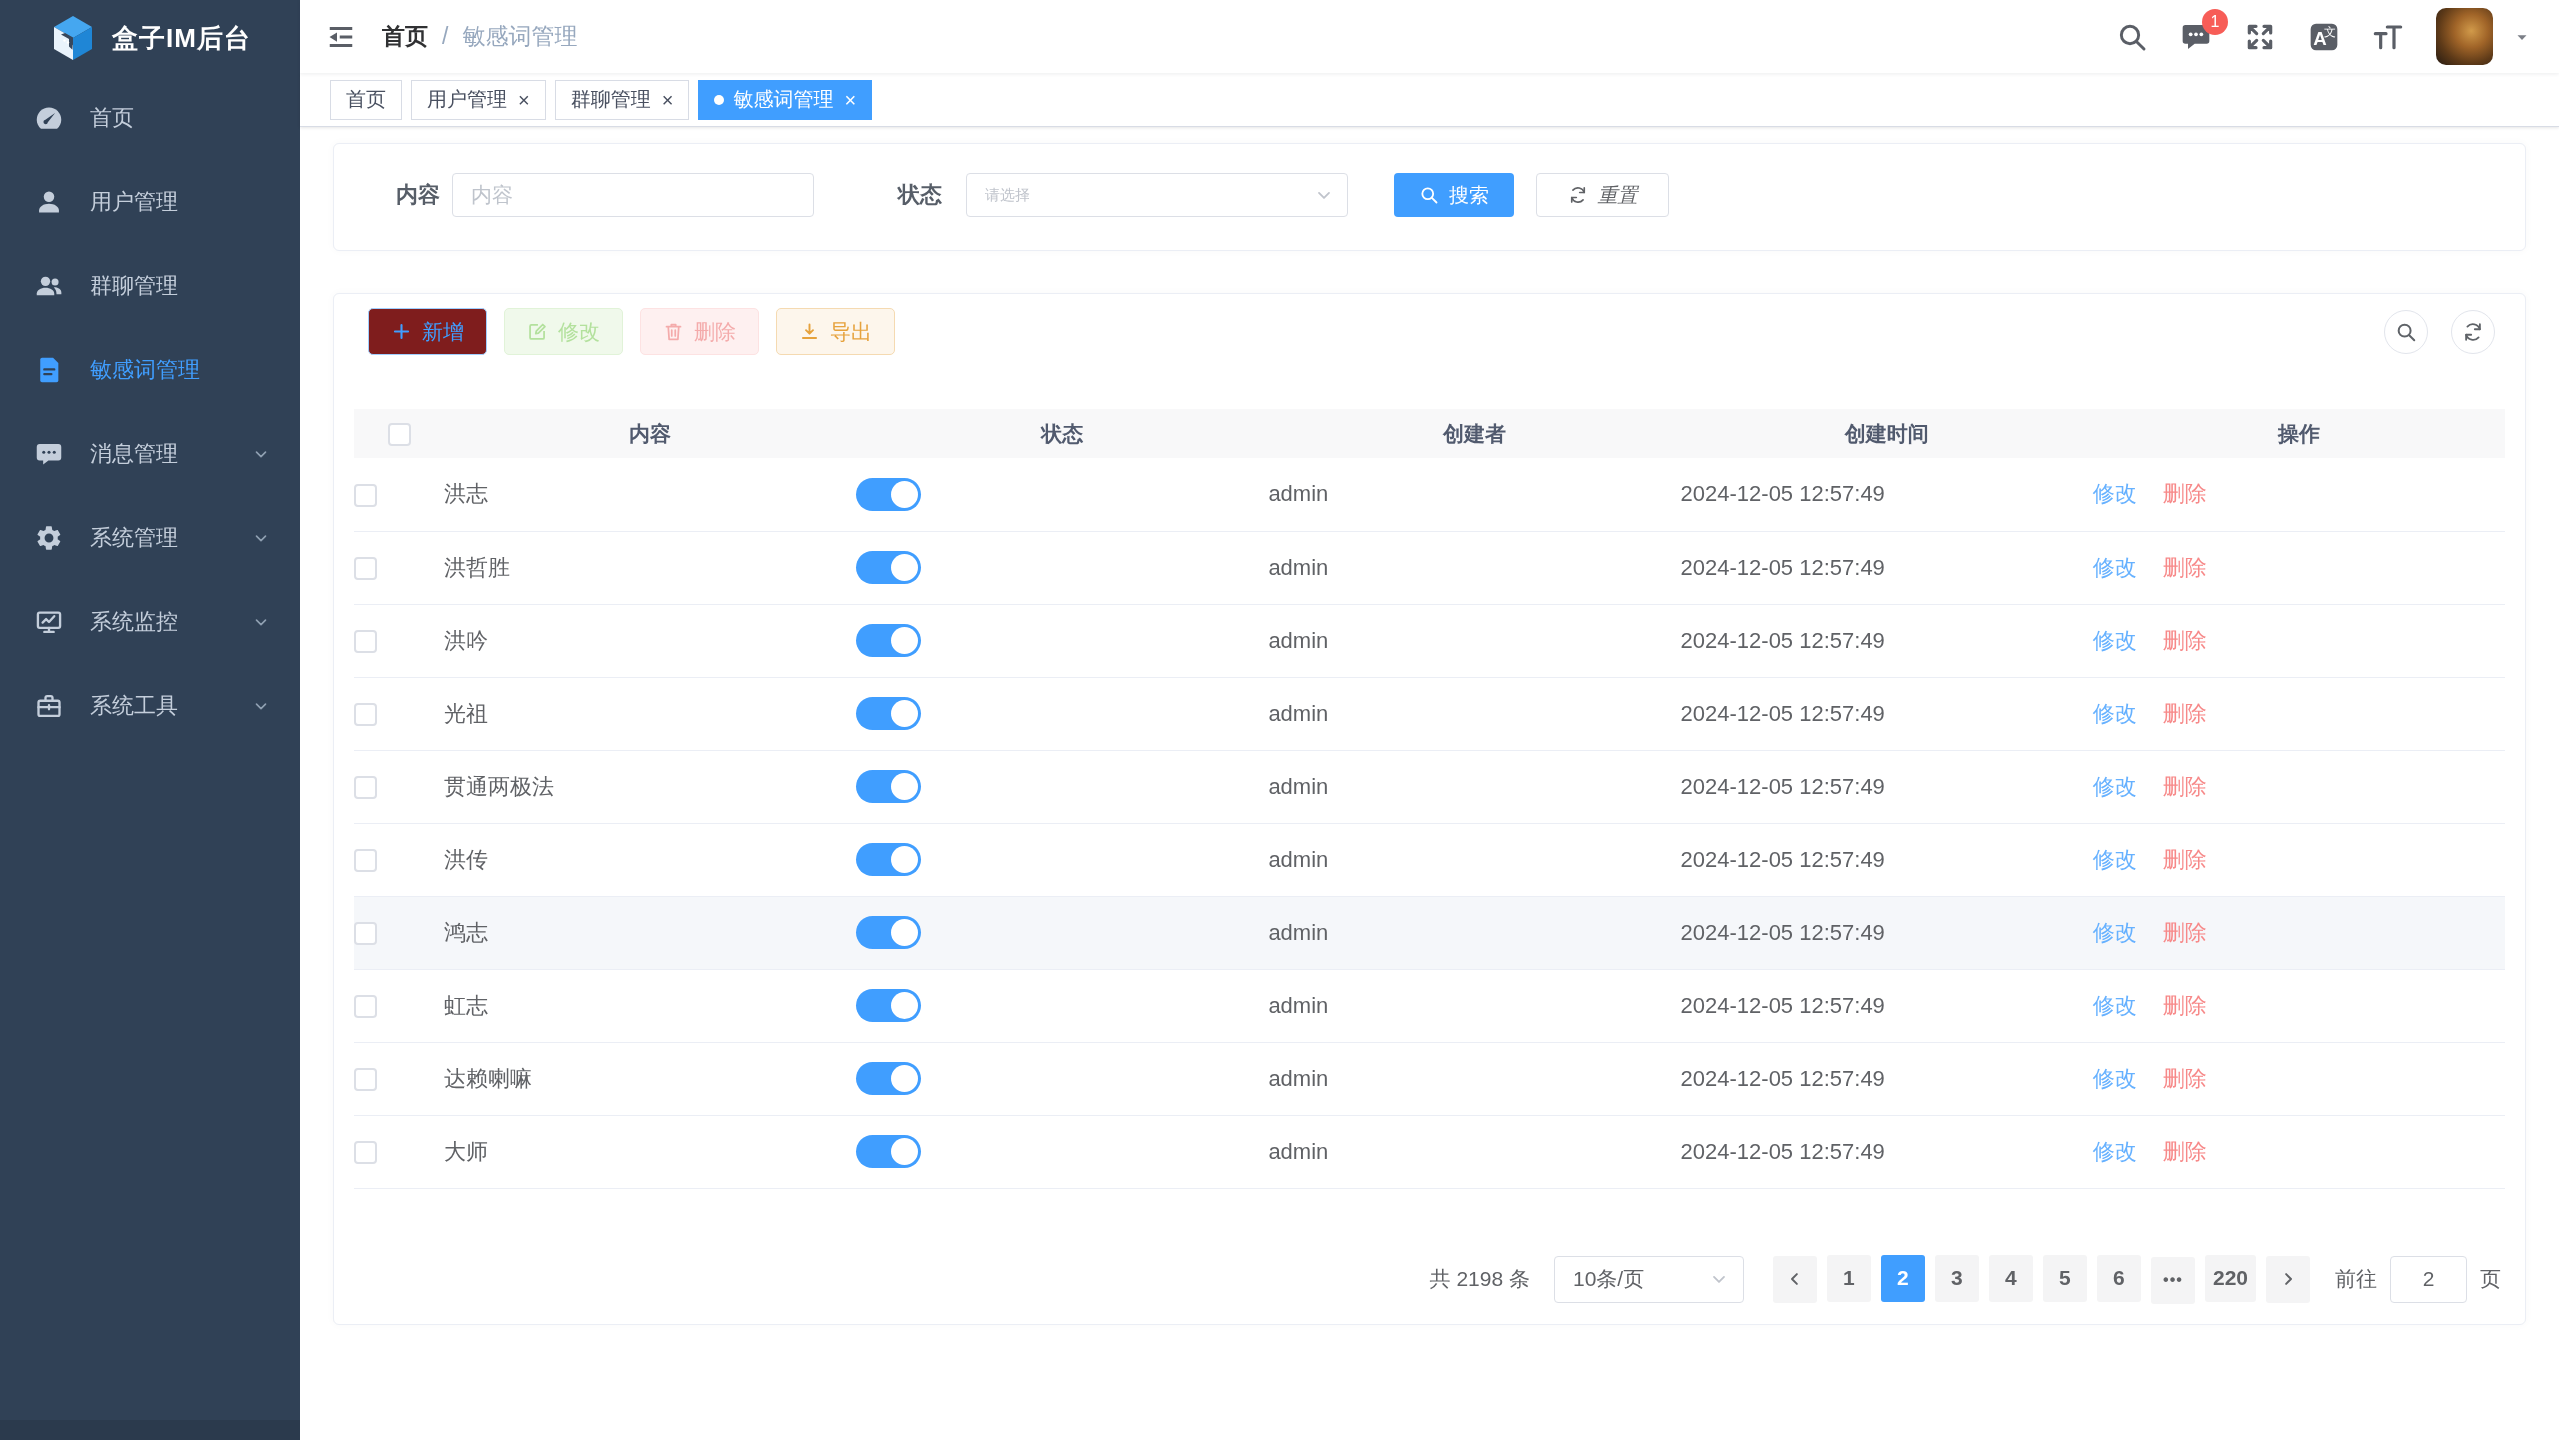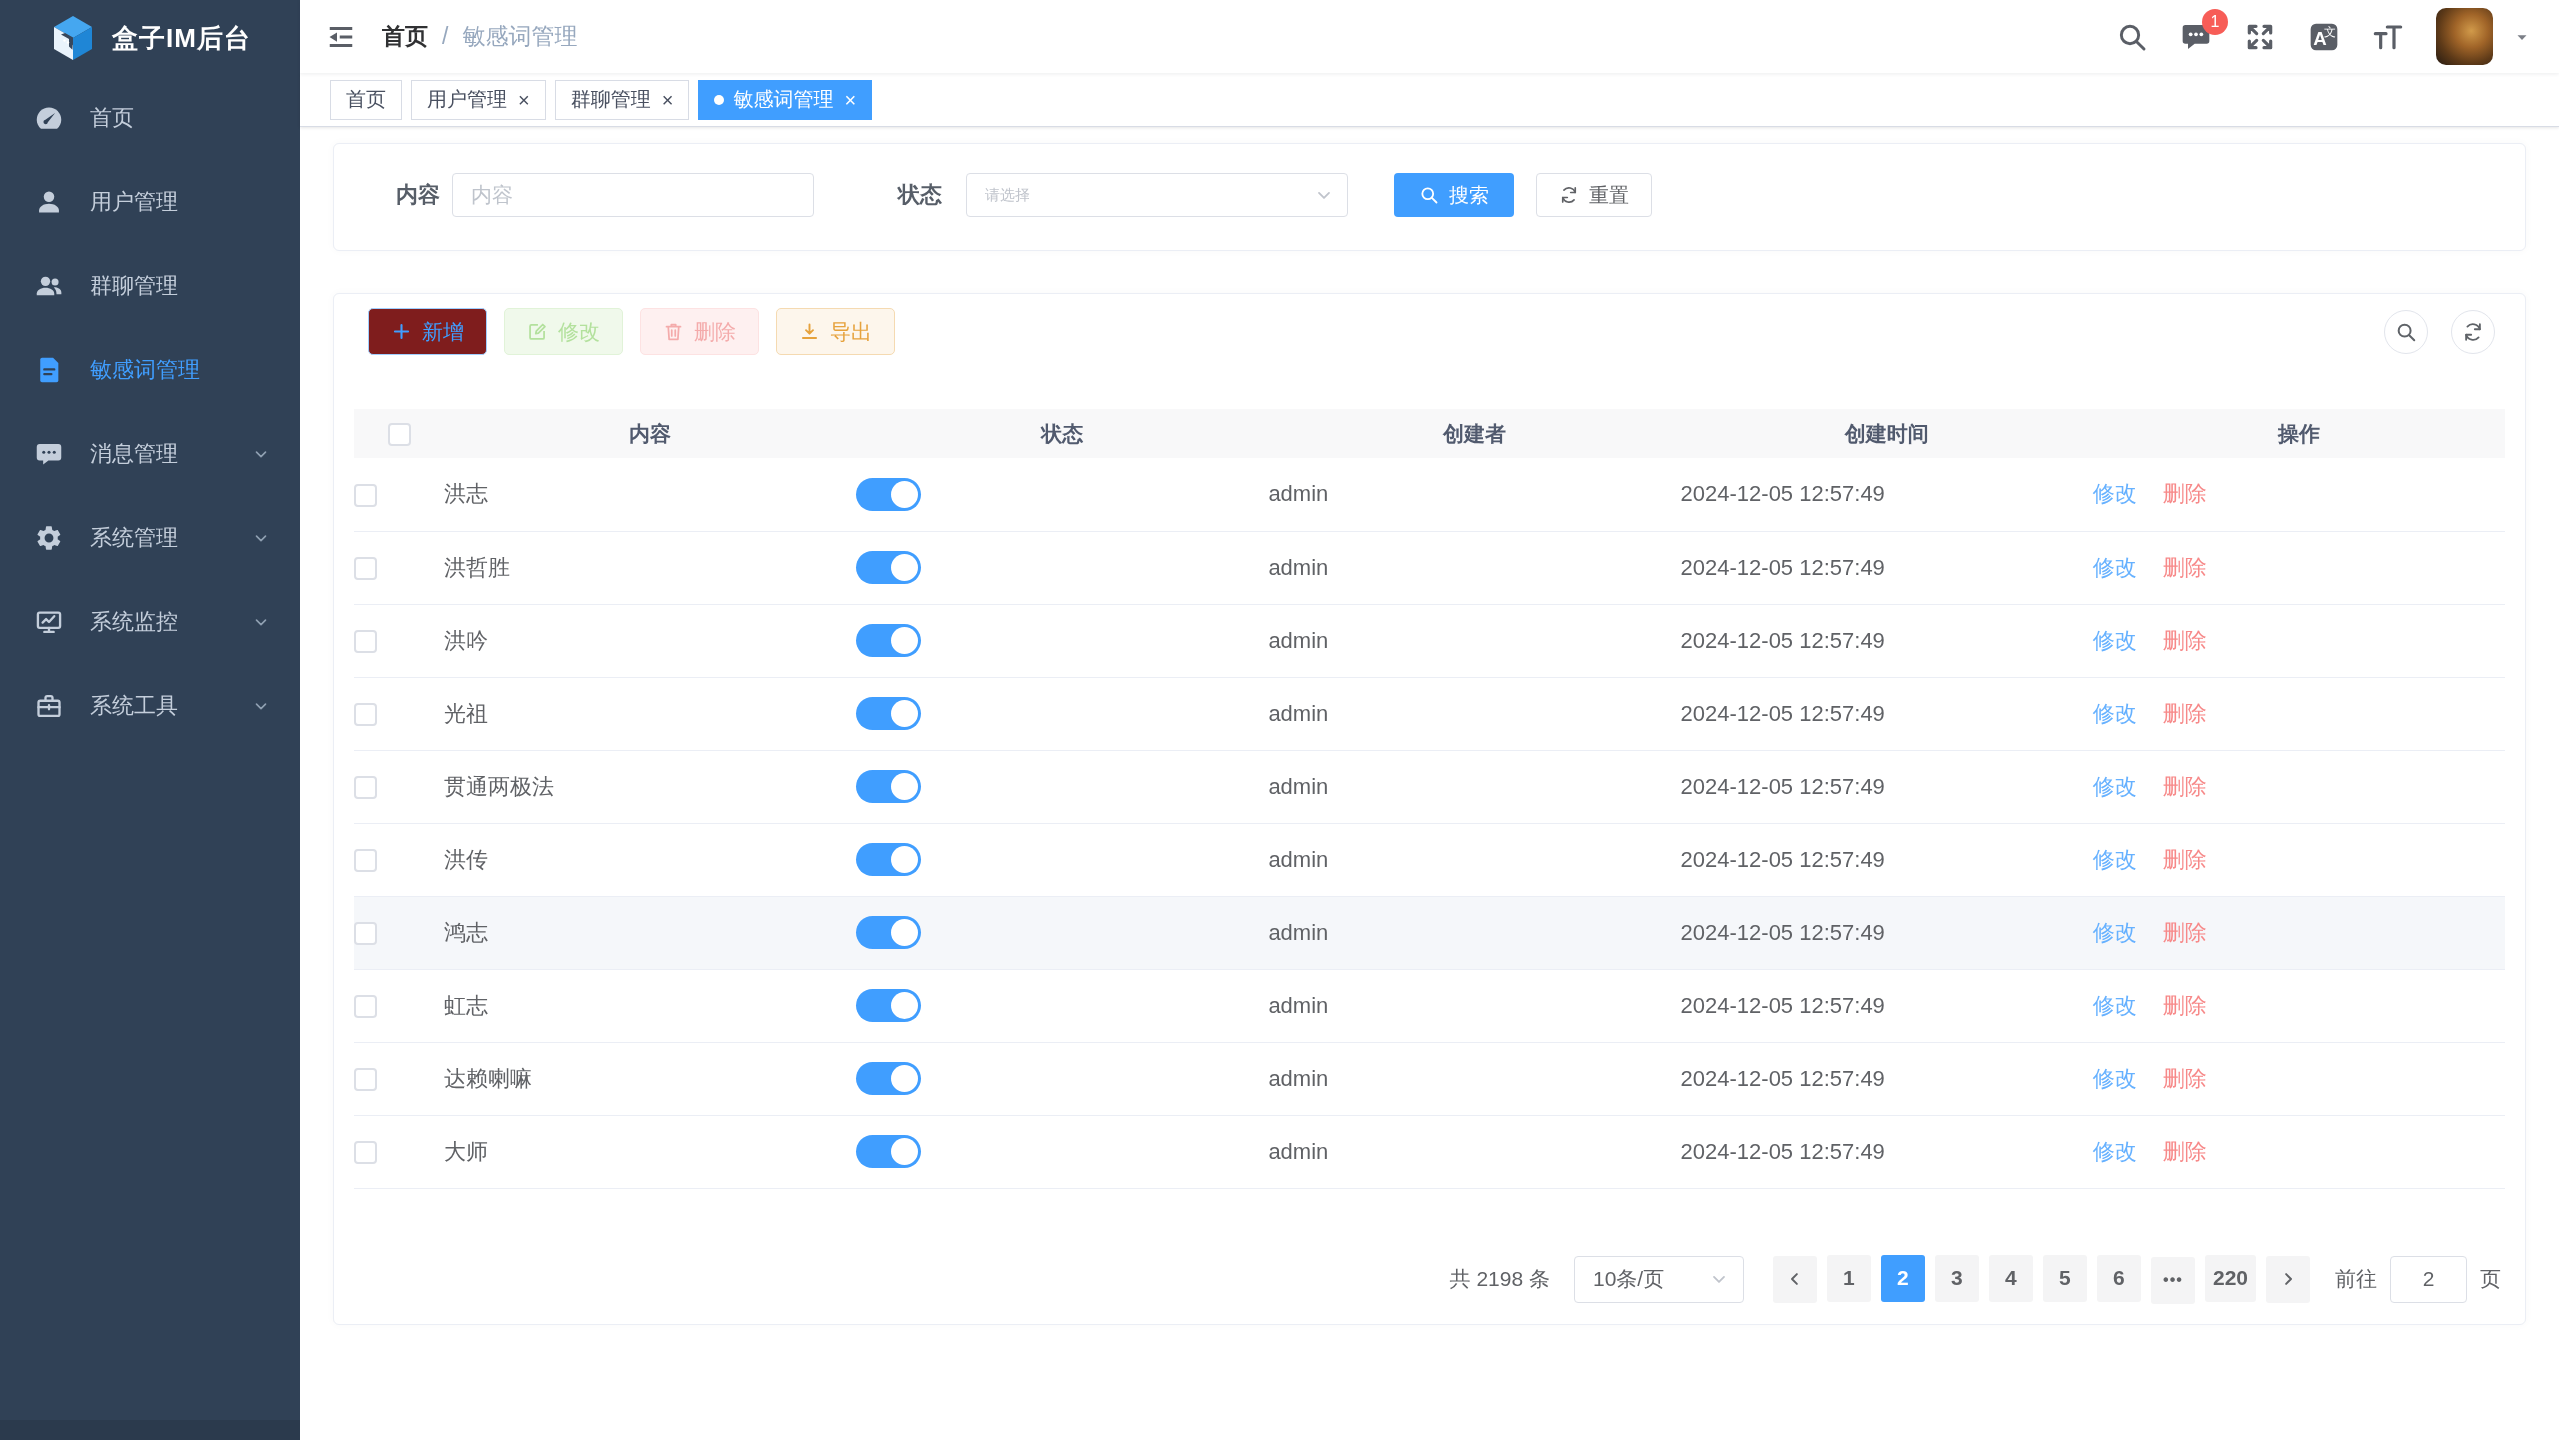--- a/index.html
+++ b/index.html
@@ -68,21 +68,21 @@
     padding:0 18px; font-size:21px; color:#606266; margin-left:12px; }
   .text-input::placeholder { color:#bfc4cc; }
   .select { width:382px; height:44px; border:1px solid #dcdfe6; border-radius:4px; margin-left:24px;
     display:flex; align-items:center; justify-content:space-between; padding:0 13px 0 18px;
     color:#c0c4cc; font-size:15px; cursor:pointer; background:#fff; }
   .sel-chev { color:#c0c4cc; } .sel-chev svg { width:20px; height:20px; }
   .btn { display:inline-flex; align-items:center; justify-content:center; gap:10px; border-radius:4px;
     font-size:20px; cursor:pointer; border:1px solid transparent; }
   .btn svg { width:20px; height:20px; }
   .btn-search { margin-left:46px; width:120px; height:44px; background:#409EFF; color:#fff; }
-  .btn-reset { margin-left:22px; width:116px; height:44px; background:#fff; border-color:#dcdfe6; color:#606266; }
+  .btn-reset { margin-left:22px; width:133px; height:44px; background:#fff; border-color:#dcdfe6; color:#606266;font-style:italic; }
 
   
   .table-card { margin-top:42px; padding:14px 20px 20px; position:relative; }
   .toolbar { display:flex; gap:17px; padding-left:14px; }
   .tb-btn { width:119px; height:47px; border-radius:5px; font-size:21px; display:inline-flex;
     align-items:center; justify-content:center; gap:10px; cursor:pointer; border:1px solid; background:#fff; }
   .tb-btn svg { width:21px; height:21px; }
   .tb-add { background:#7f1d1d; border-color:#a0cfff; color:#409EFF; }
   .tb-edit { background:#f0f9eb; border-color:#e1f3d8; color:#b3e19d; cursor:not-allowed; }
   .tb-del { background:#fef0f0; border-color:#fde2e2; color:#f4abab; cursor:not-allowed; }
@@ -103,21 +103,21 @@
     position:relative; cursor:pointer; vertical-align:middle; }
   .switch::after { content:""; position:absolute; top:3px; right:3px; width:27px; height:27px;
     border-radius:50%; background:#fff; }
   .link-edit { color:#66b1ff; cursor:pointer; margin-right:26px; }
   .link-del { color:#f78989; cursor:pointer; }
 
   
   .pagination { margin-top:66px; display:flex; align-items:center; justify-content:flex-end;
     font-size:21px; color:#606266; padding-right:4px; }
   .pg-total { margin-right:24px; }
-  .size-select { width:170px; height:47px; border:1px solid #dcdfe6; border-radius:4px; background:#fff;
+  .size-select { width:190px; height:47px; border:1px solid #dcdfe6; border-radius:4px; background:#fff;
     display:flex; align-items:center; justify-content:space-between; padding:0 14px 0 18px;
     color:#606266; cursor:pointer; margin-right:24px; }
   .page-btn { min-width:44px; height:47px; border:none; border-radius:3px; background:#f4f4f5;
     color:#606266; font-size:21px; font-weight:600; display:inline-flex; align-items:center;
     justify-content:center; margin:0 5px; padding:0 8px; cursor:pointer;
     font-family:"Liberation Sans","DejaVu Sans",sans-serif; }
   .page-btn.active { background:#409EFF; color:#fff; }
   .pb-ellipsis { letter-spacing:1px; font-size:16px; }
   .pg-chev svg { width:18px; height:18px; }
   .goto-label { margin-left:20px; }

